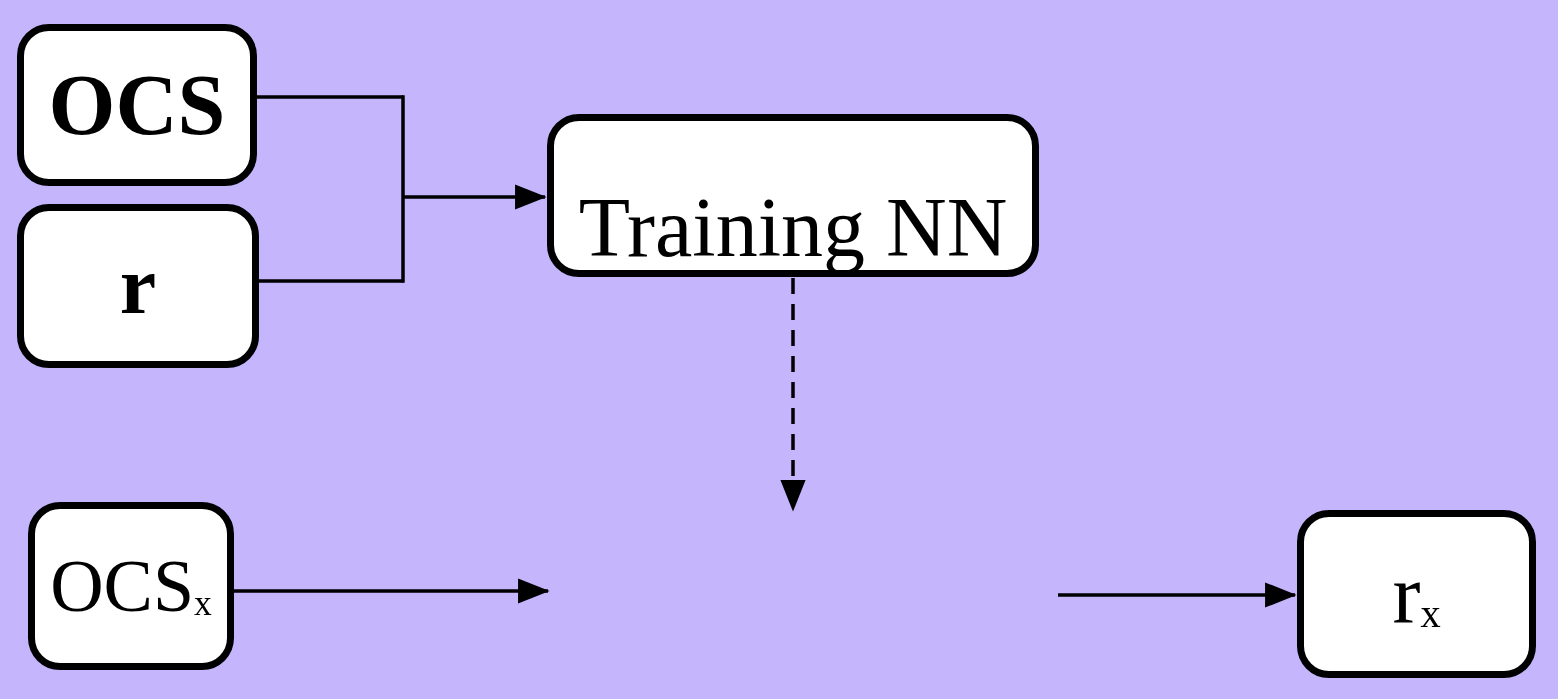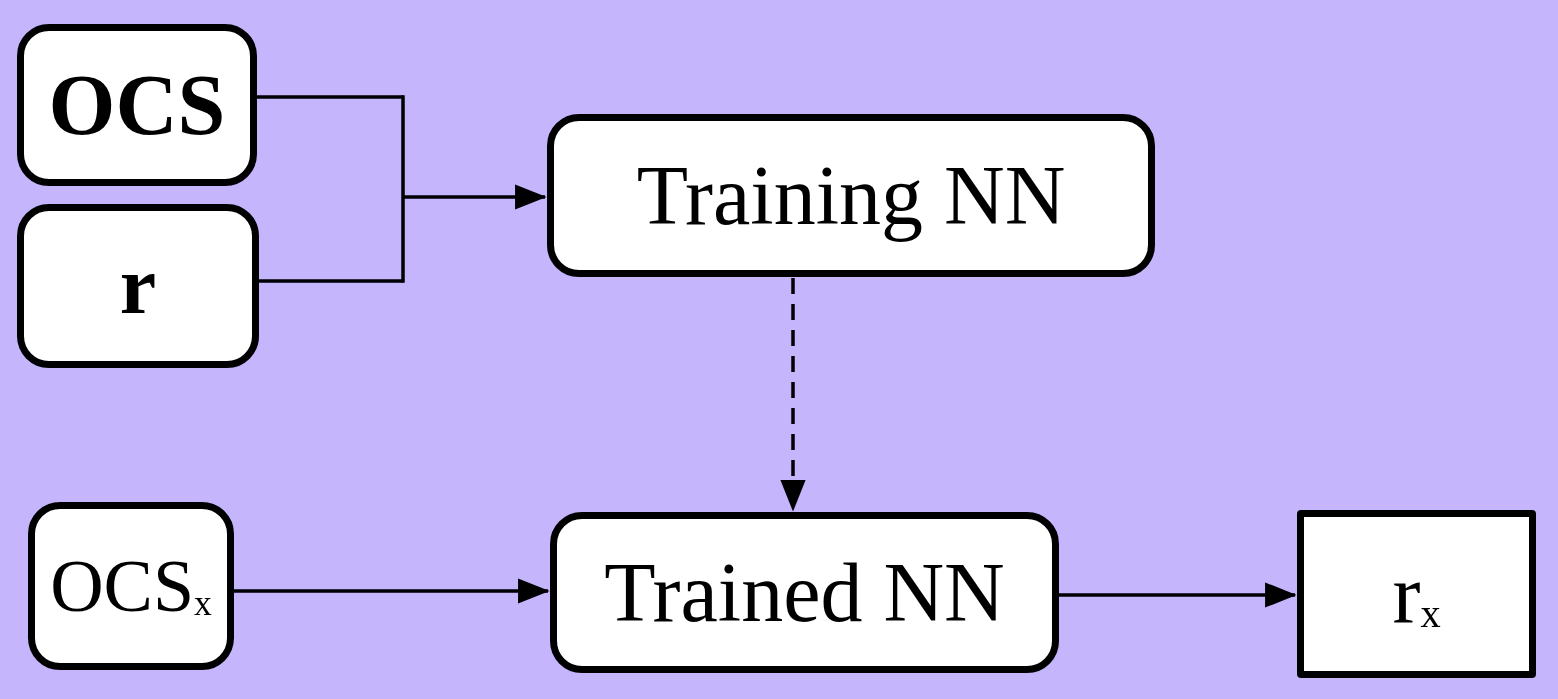--- a/index.html
+++ b/index.html
@@ -38,24 +38,24 @@
   }
   .node .lbl { display: inline; }
   .node .sub {
     font-size: 0.48em;
     vertical-align: -0.12em;
   }
   .bold { font-weight: bold; }
 
   #node-ocs      { left: 17px;   top: 24px;  width: 240px; height: 162px; font-size: 86px; }
   #node-r        { left: 17px;   top: 204px; width: 242px; height: 164px; font-size: 82px; }
-  #node-training { left: 547px;  top: 114px; width: 608px; height: 163px; font-size: 84px; }
+  #node-training { left: 547px;  top: 114px; width: 492px; height: 163px; font-size: 84px; align-items: flex-end; }
   #node-ocsx     { left: 28px;   top: 502px; width: 206px; height: 168px; font-size: 74px; align-items: center; }
   #node-trained  { left: 550px;  top: 512px; width: 509px; height: 161px; font-size: 84px; }
-  #node-rx       { left: 1297px; top: 510px; width: 239px; height: 168px; font-size: 84px; border-radius: 4px; }
+  #node-rx       { left: 1297px; top: 510px; width: 239px; height: 168px; font-size: 84px; border-radius: 32px; }
 </style>
 </head>
 <body>
 
 <div class="canvas">
 
   <svg class="wires" viewBox="0 0 1558 699" xmlns="http://www.w3.org/2000/svg">
     <defs>
       <marker id="arrowhead" viewBox="0 0 10 8" refX="9.5" refY="4" markerWidth="9" markerHeight="7.2" orient="auto-start-reverse">
         <path d="M0,0 L10,4 L0,8 Z" fill="#000000"></path>
@@ -86,21 +86,18 @@
   </div>
 
   <div class="node" id="node-training">
     <span class="lbl">Training NN</span>
   </div>
 
   <div class="node" id="node-ocsx">
     <span class="lbl"><span>OCS</span><span class="sub">x</span></span>
   </div>
 
-  <div class="node" id="node-trained">
-    <span class="lbl">Trained NN</span>
-  </div>
 
   <div class="node" id="node-rx">
     <span class="lbl"><span>r</span><span class="sub">x</span></span>
   </div>
 
 </div>
 
 </body></html>

